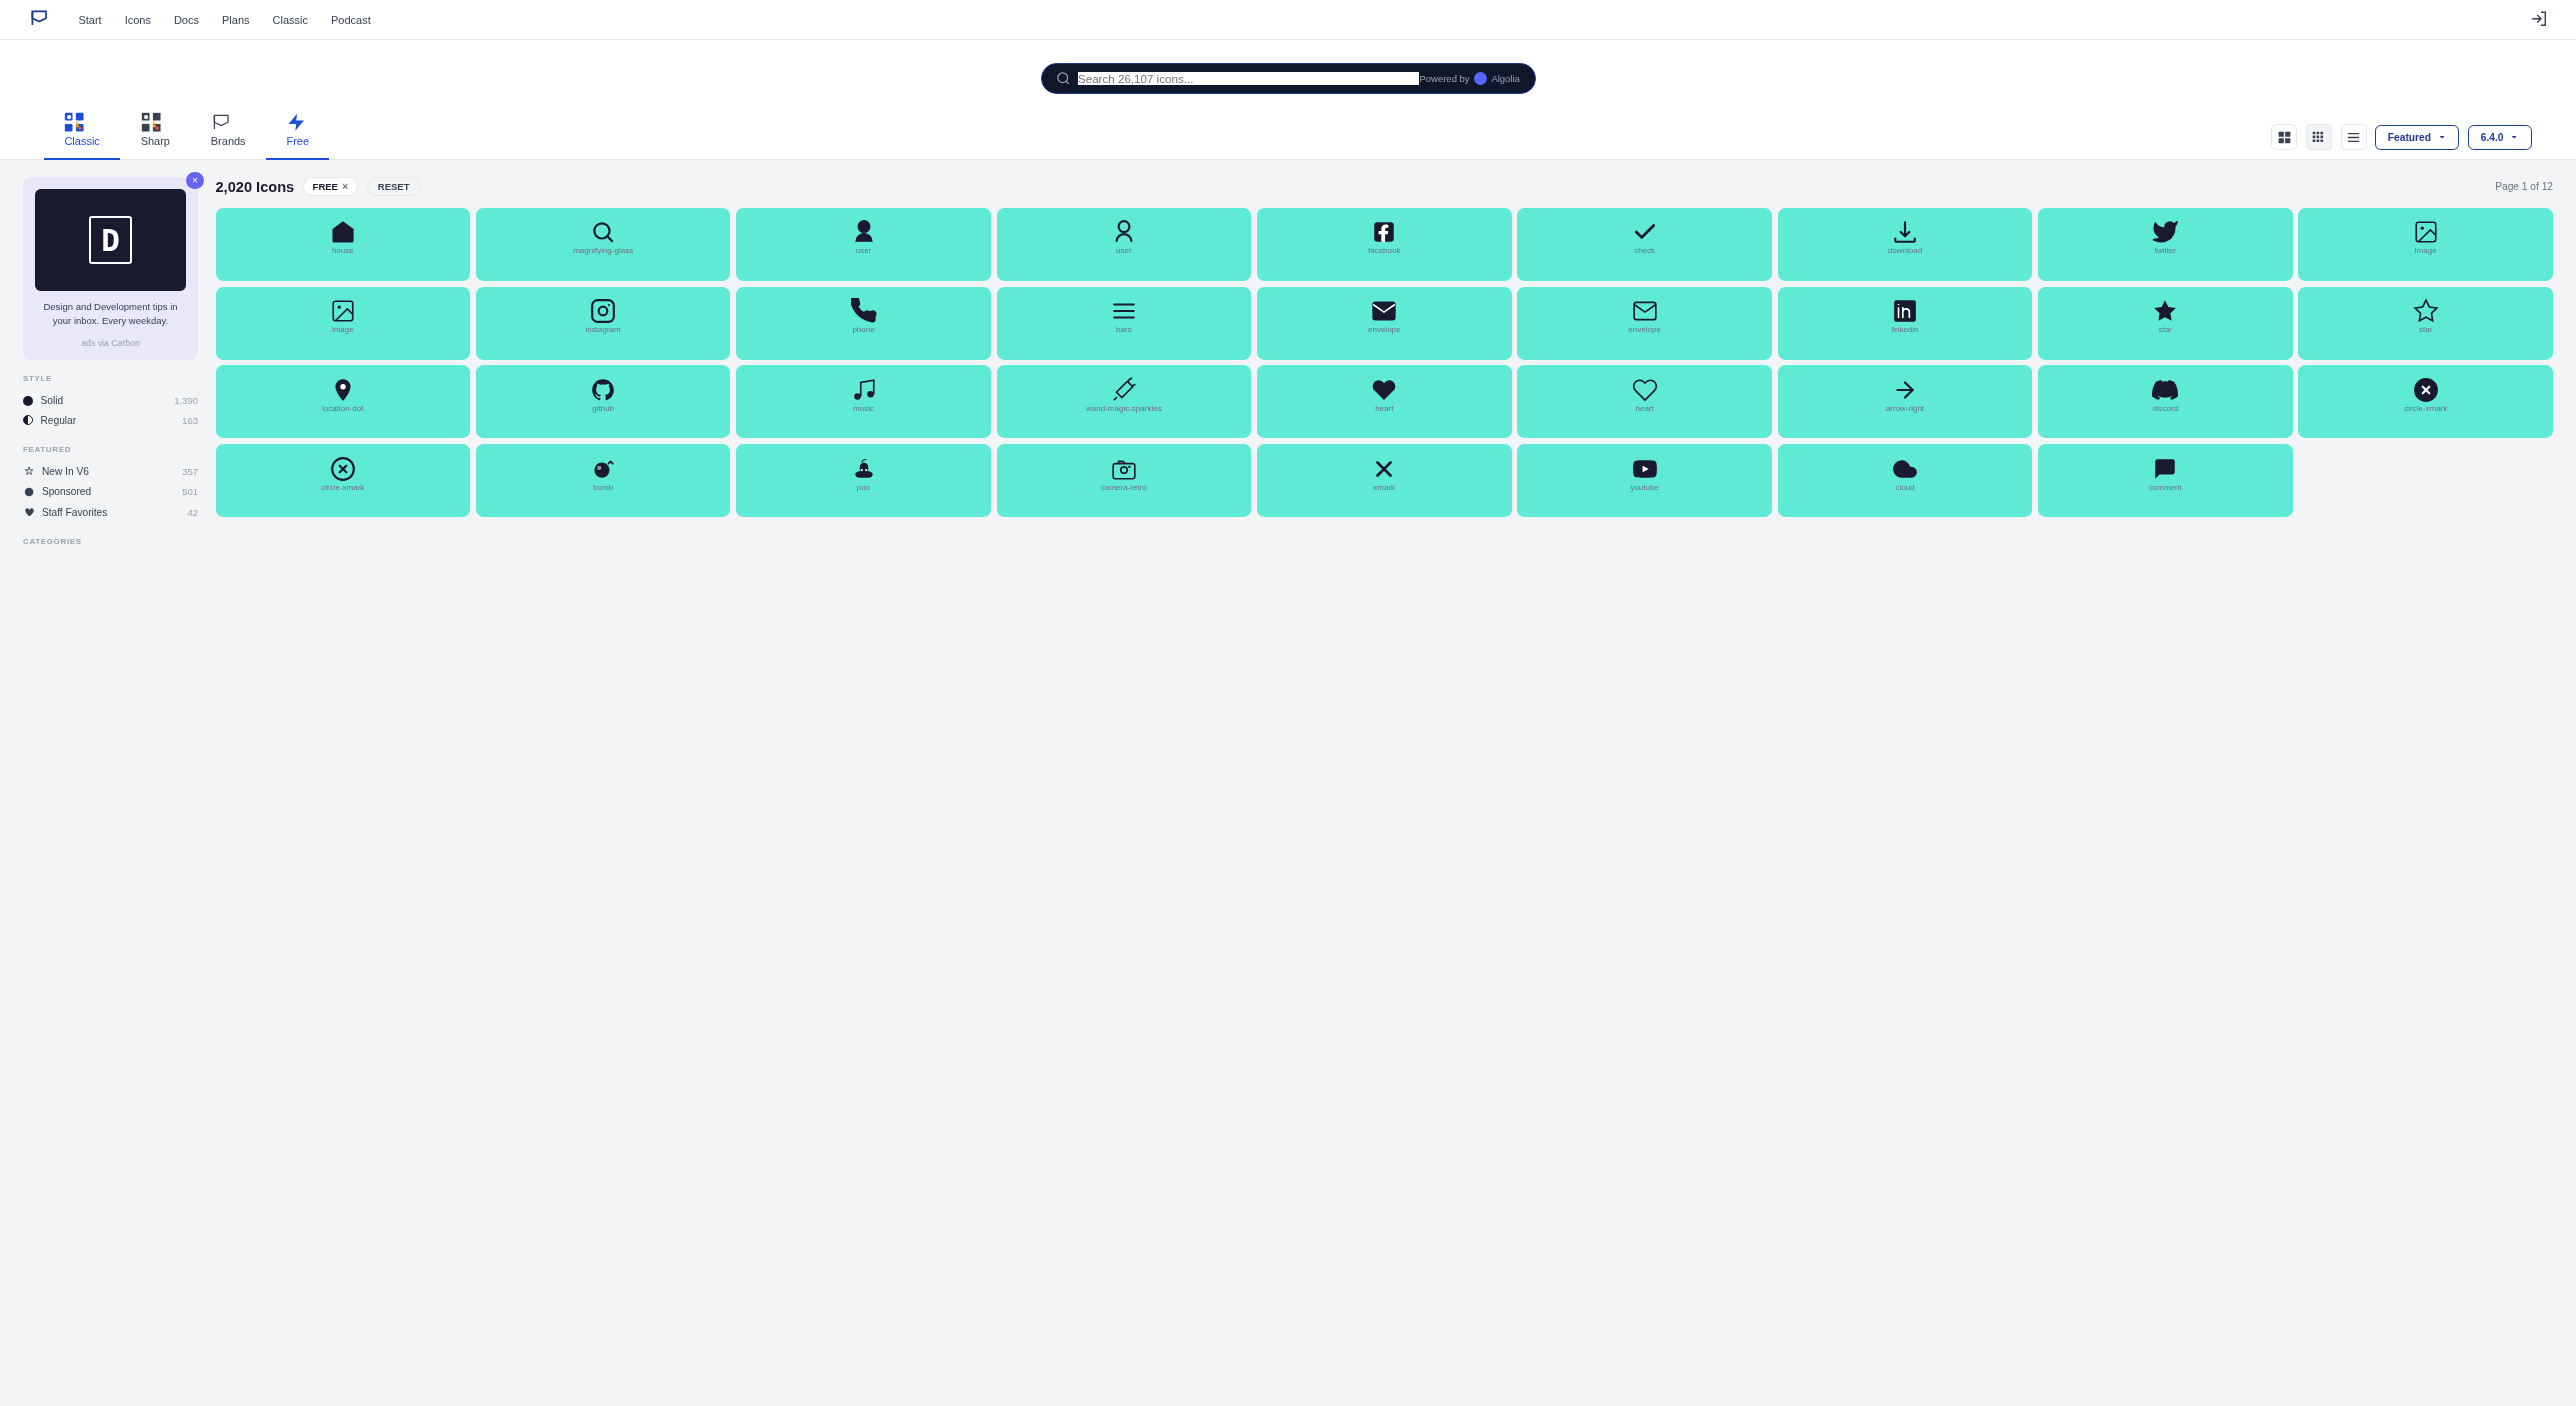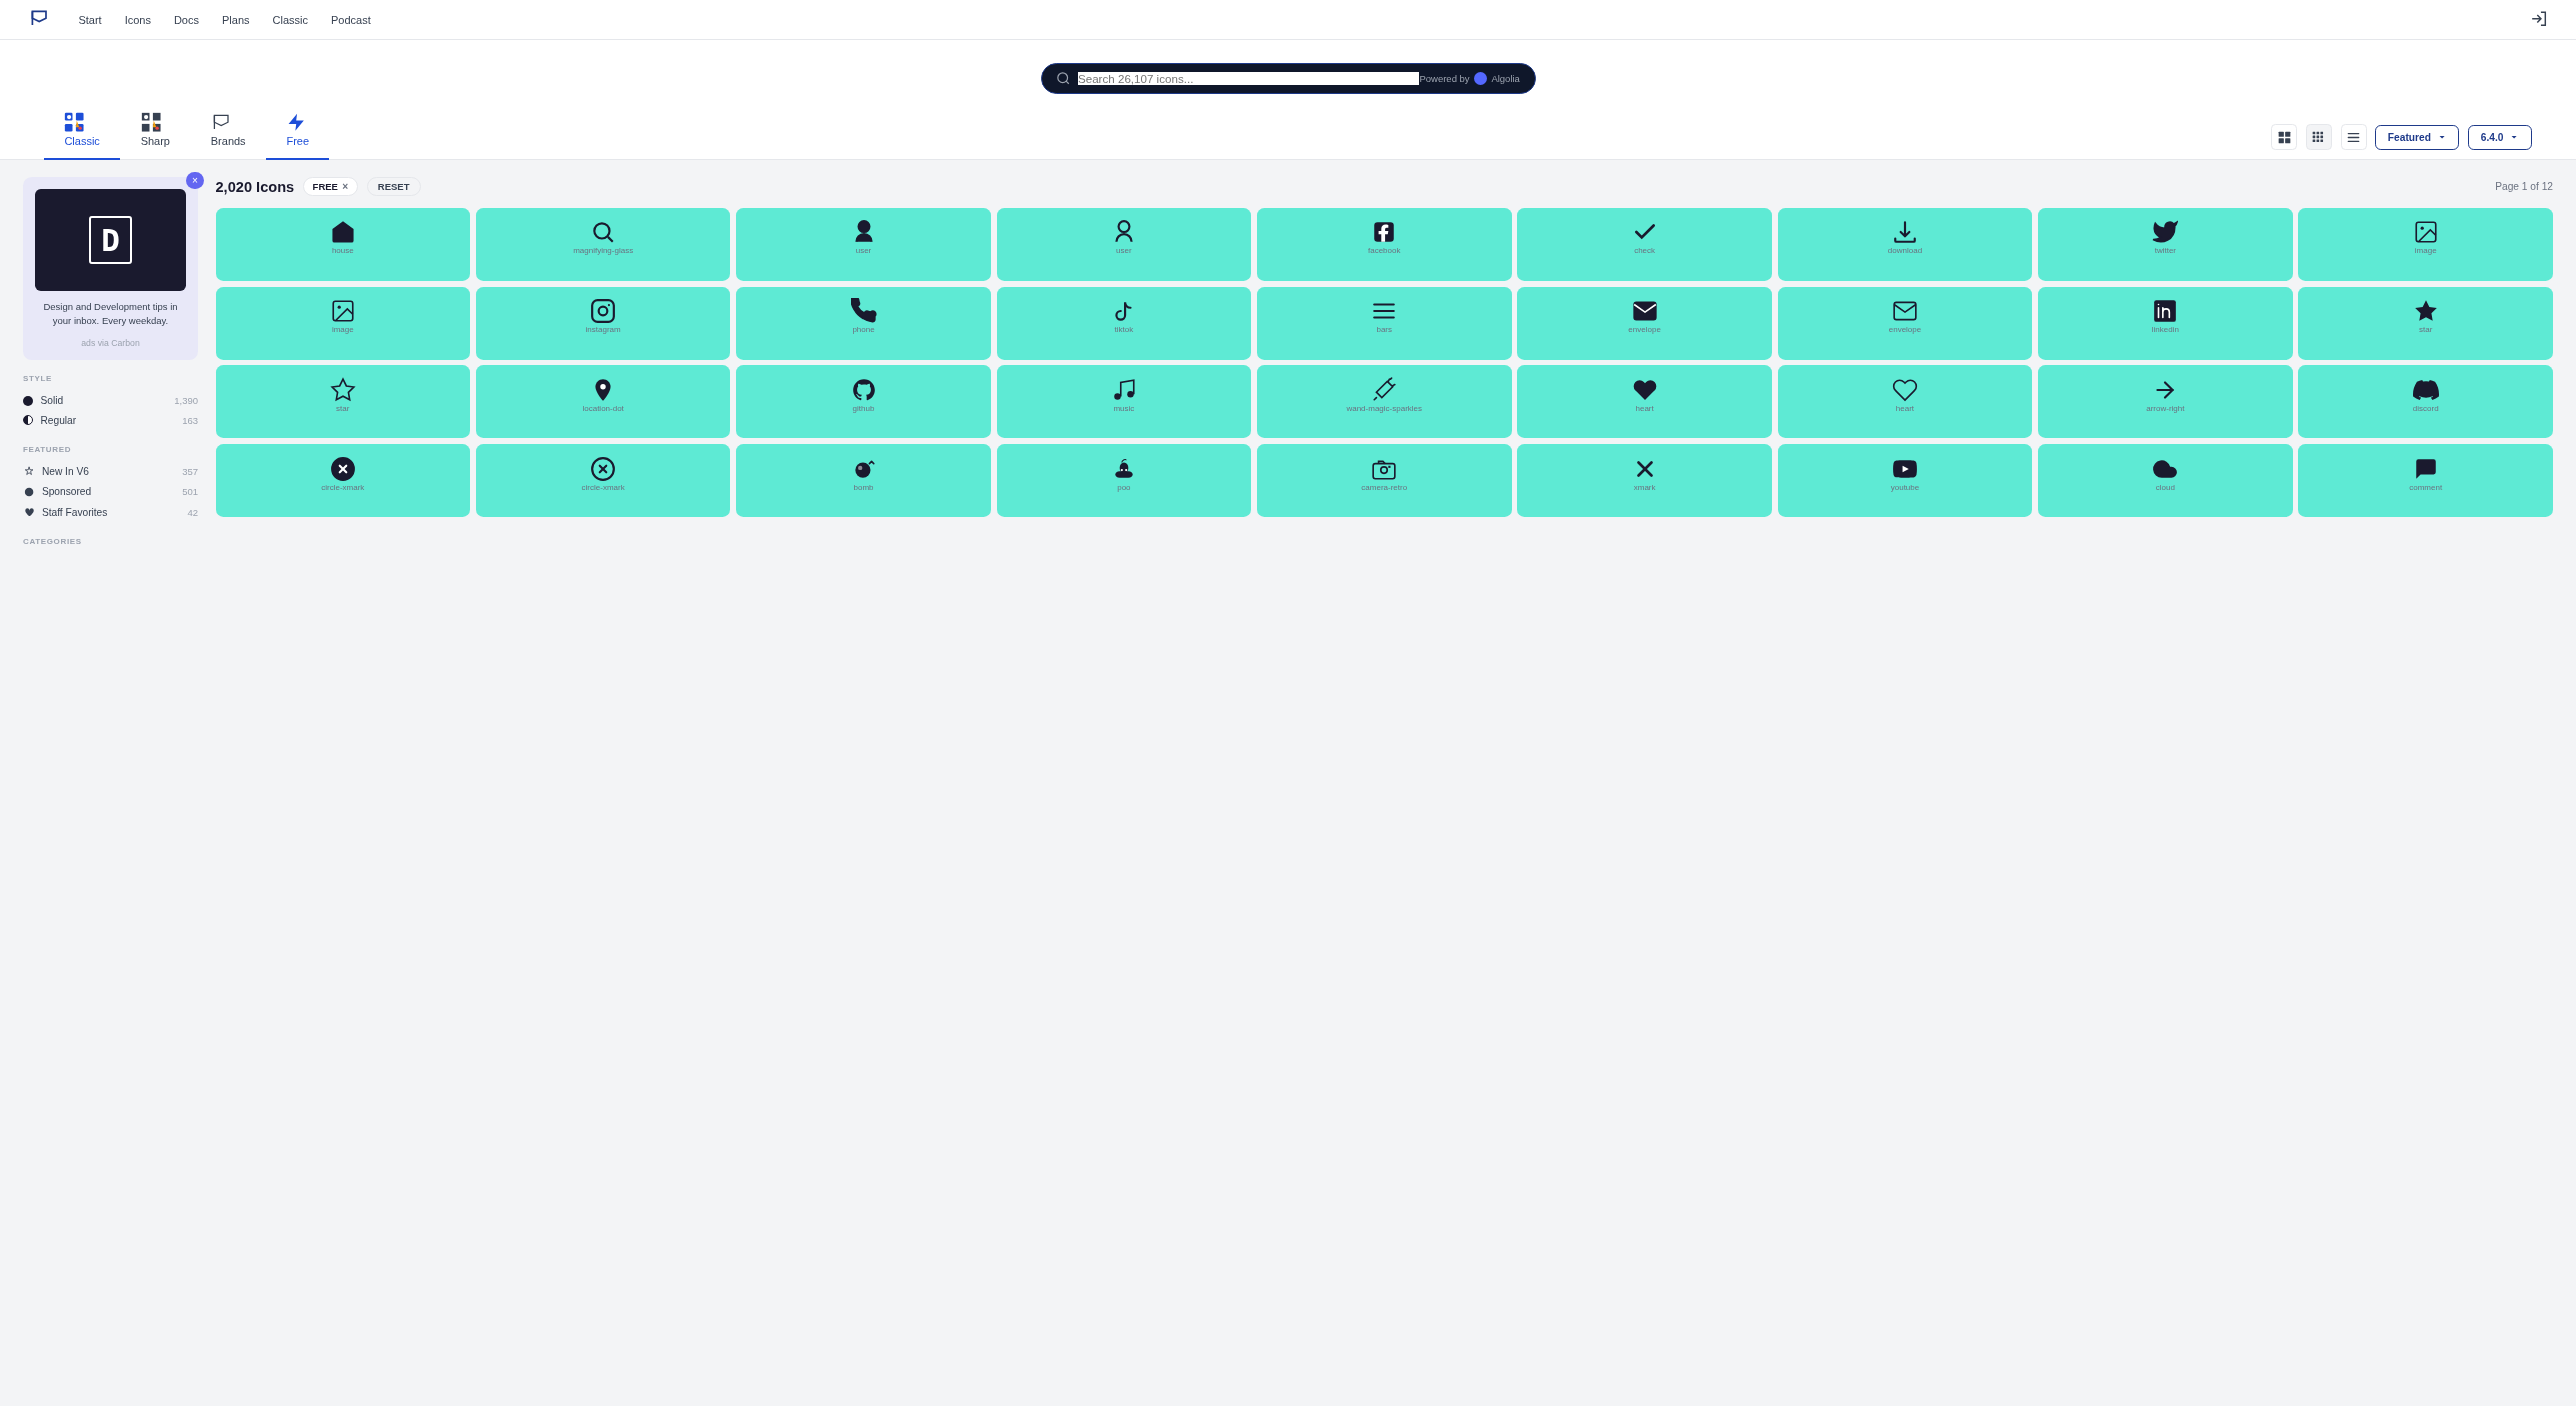--- a/index.html
+++ b/index.html
@@ -570,26 +570,20 @@
     <span class="icon-label">instagram</span>
   </div>
         <div class="icon-card">
     <svg viewBox="0 0 24 24" width="26" height="26">
             <path d="M22 16.92v3a2 2 0 01-2.18 2 19.79 19.79 0 01-8.63-3.07A19.5 19.5 0 013.07 10.8a19.79 19.79 0 01-3.07-8.63A2 2 0 012 0h3a2 2 0 012 1.72c.127.96.361 1.903.7 2.81a2 2 0 01-.45 2.11L6.09 7.91a16 16 0 006 6l1.27-1.27a2 2 0 012.11-.45c.907.339 1.85.573 2.81.7A2 2 0 0122 16.92z" stroke="currentColor" stroke-width="1.5" fill="currentColor"></path>
           </svg>
     <span class="icon-label">phone</span>
   </div>
         <div class="icon-card">
     <svg viewBox="0 0 24 24" width="26" height="26">
-            <path d="M9 12a4 4 0 104 4V4a5 5 0 005 5" stroke="currentColor" stroke-width="2" fill="none" stroke-linecap="round"></path>
-          </svg>
-    <span class="icon-label">tiktok</span>
-  </div>
-        <div class="icon-card">
-    <svg viewBox="0 0 24 24" width="26" height="26">
             <line x1="3" y1="6" x2="21" y2="6" stroke="currentColor" stroke-width="2" stroke-linecap="round"></line>
             <line x1="3" y1="12" x2="21" y2="12" stroke="currentColor" stroke-width="2" stroke-linecap="round"></line>
             <line x1="3" y1="18" x2="21" y2="18" stroke="currentColor" stroke-width="2" stroke-linecap="round"></line>
           </svg>
     <span class="icon-label">bars</span>
   </div>
         <div class="icon-card">
     <svg viewBox="0 0 24 24" width="26" height="26">
             <rect x="2" y="4" width="20" height="16" rx="2" stroke="currentColor" stroke-width="1.5" fill="currentColor"></rect>
             <path d="M2 6l10 7 10-7" stroke="white" stroke-width="1.5" fill="none"></path>

